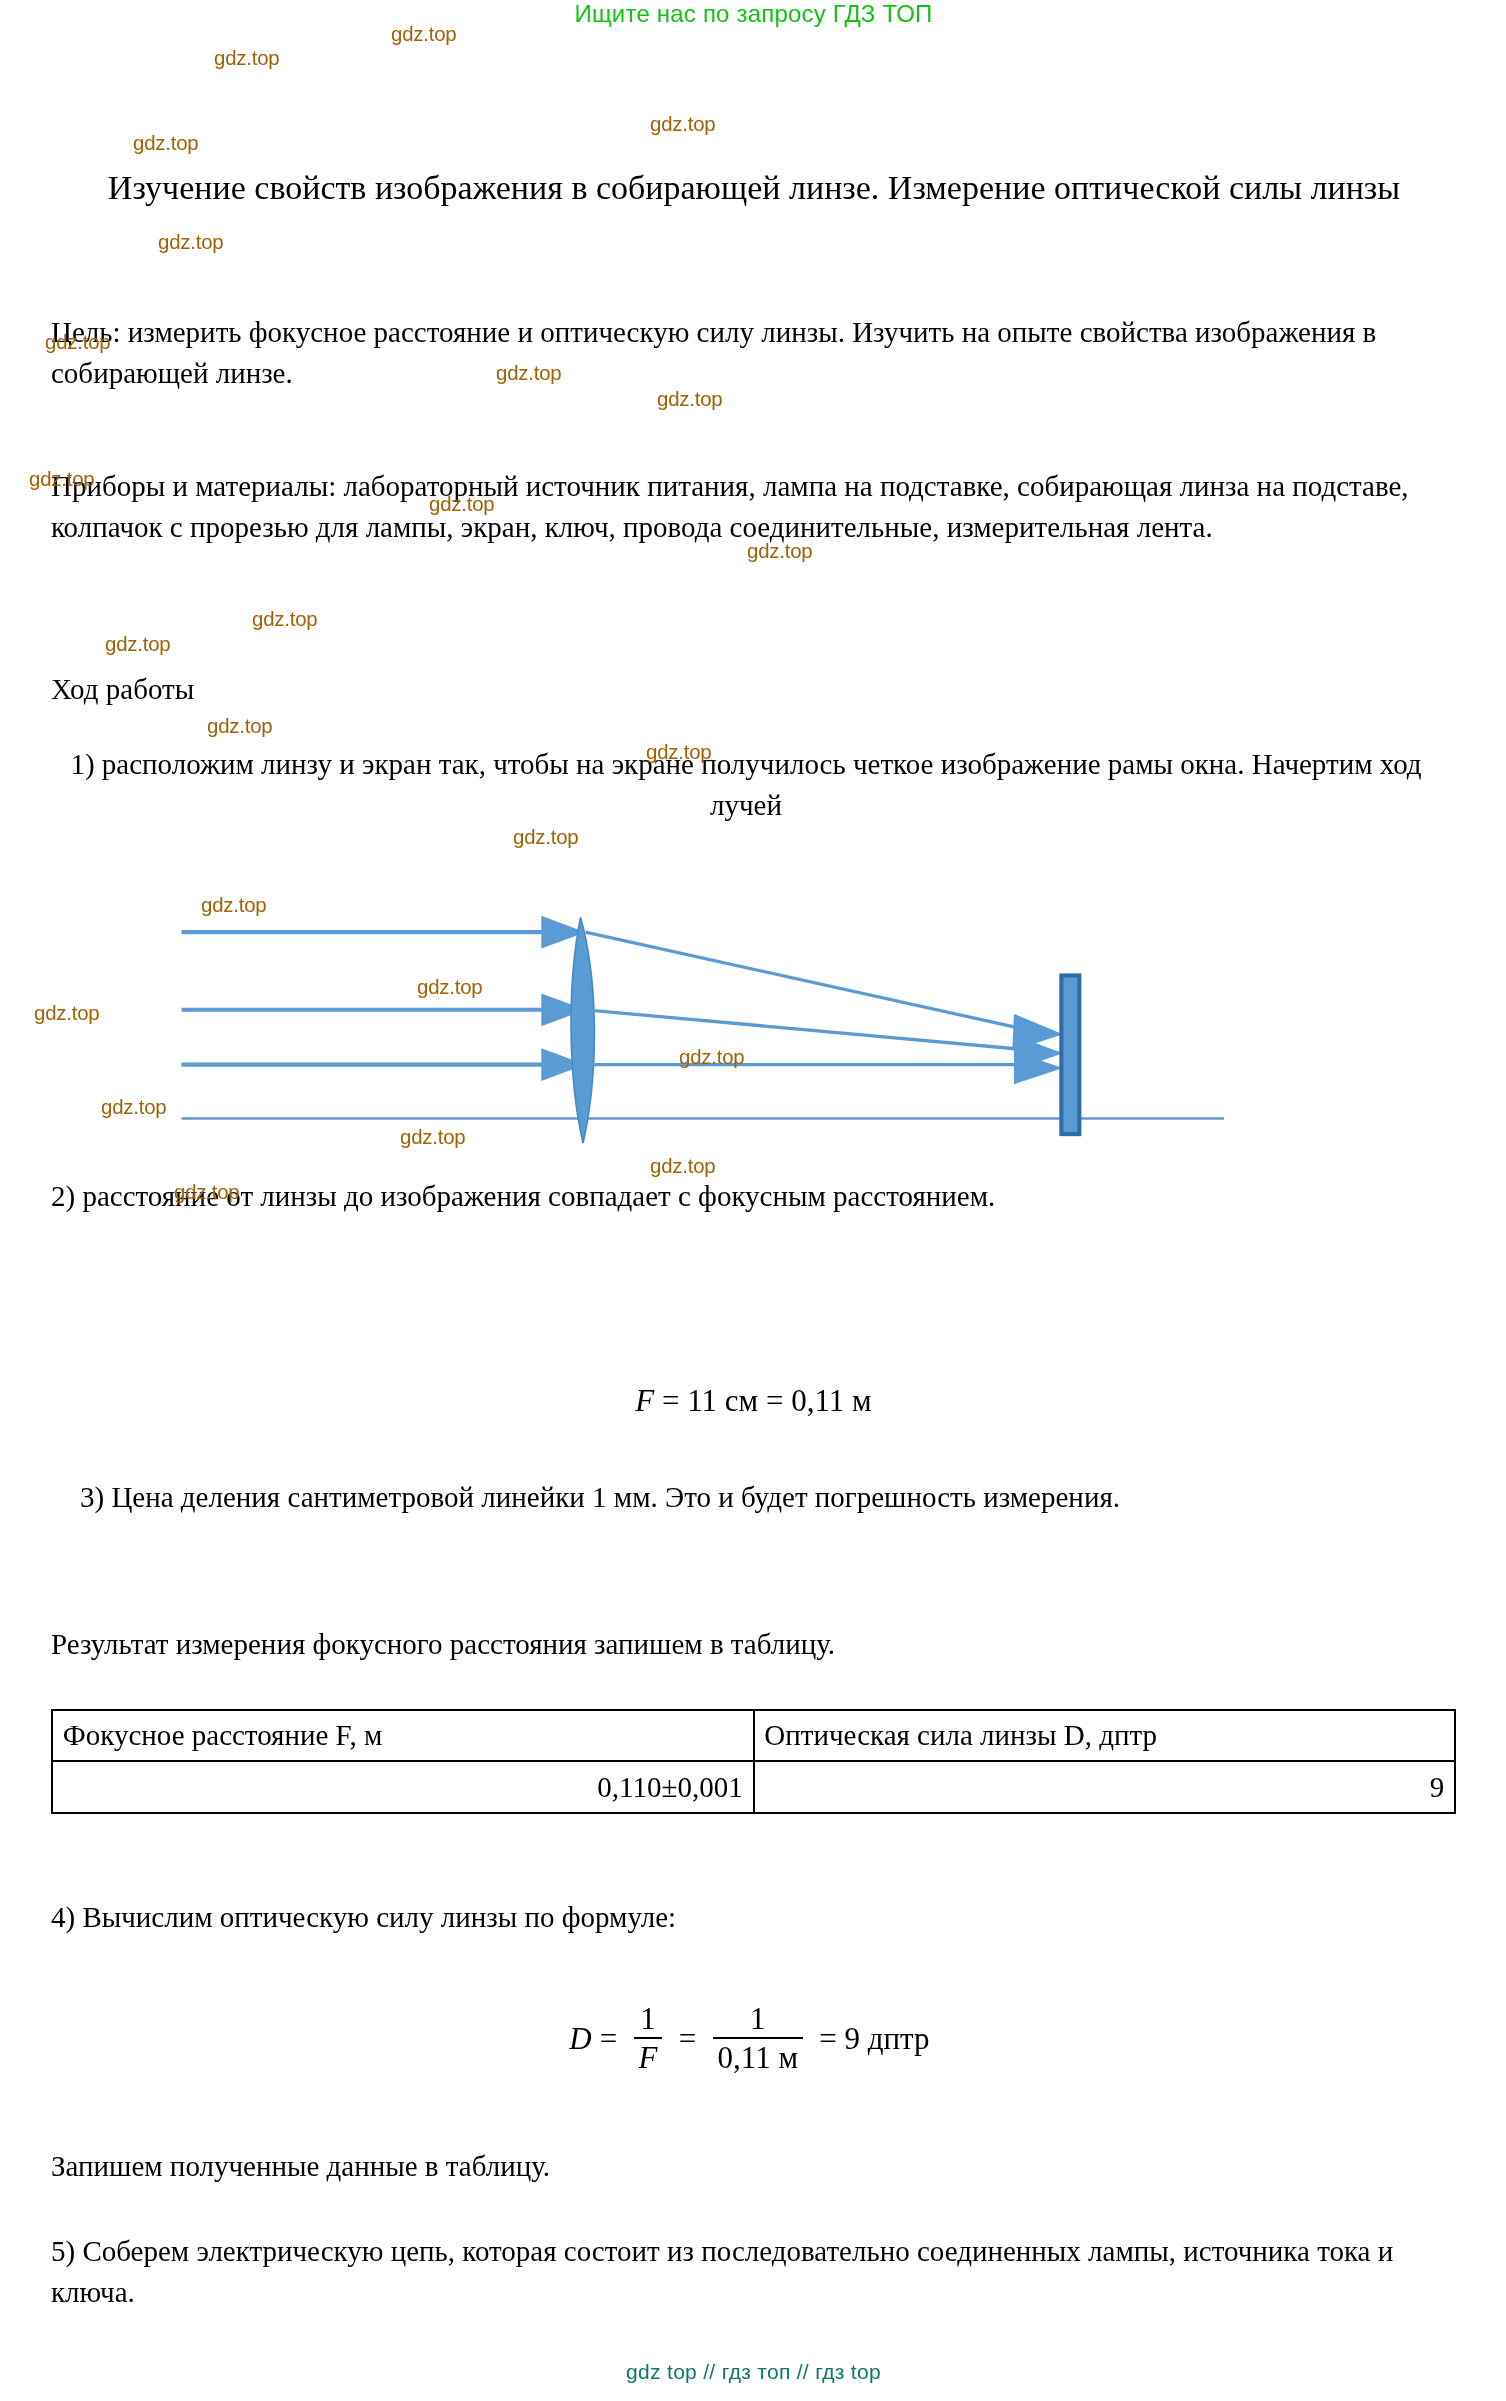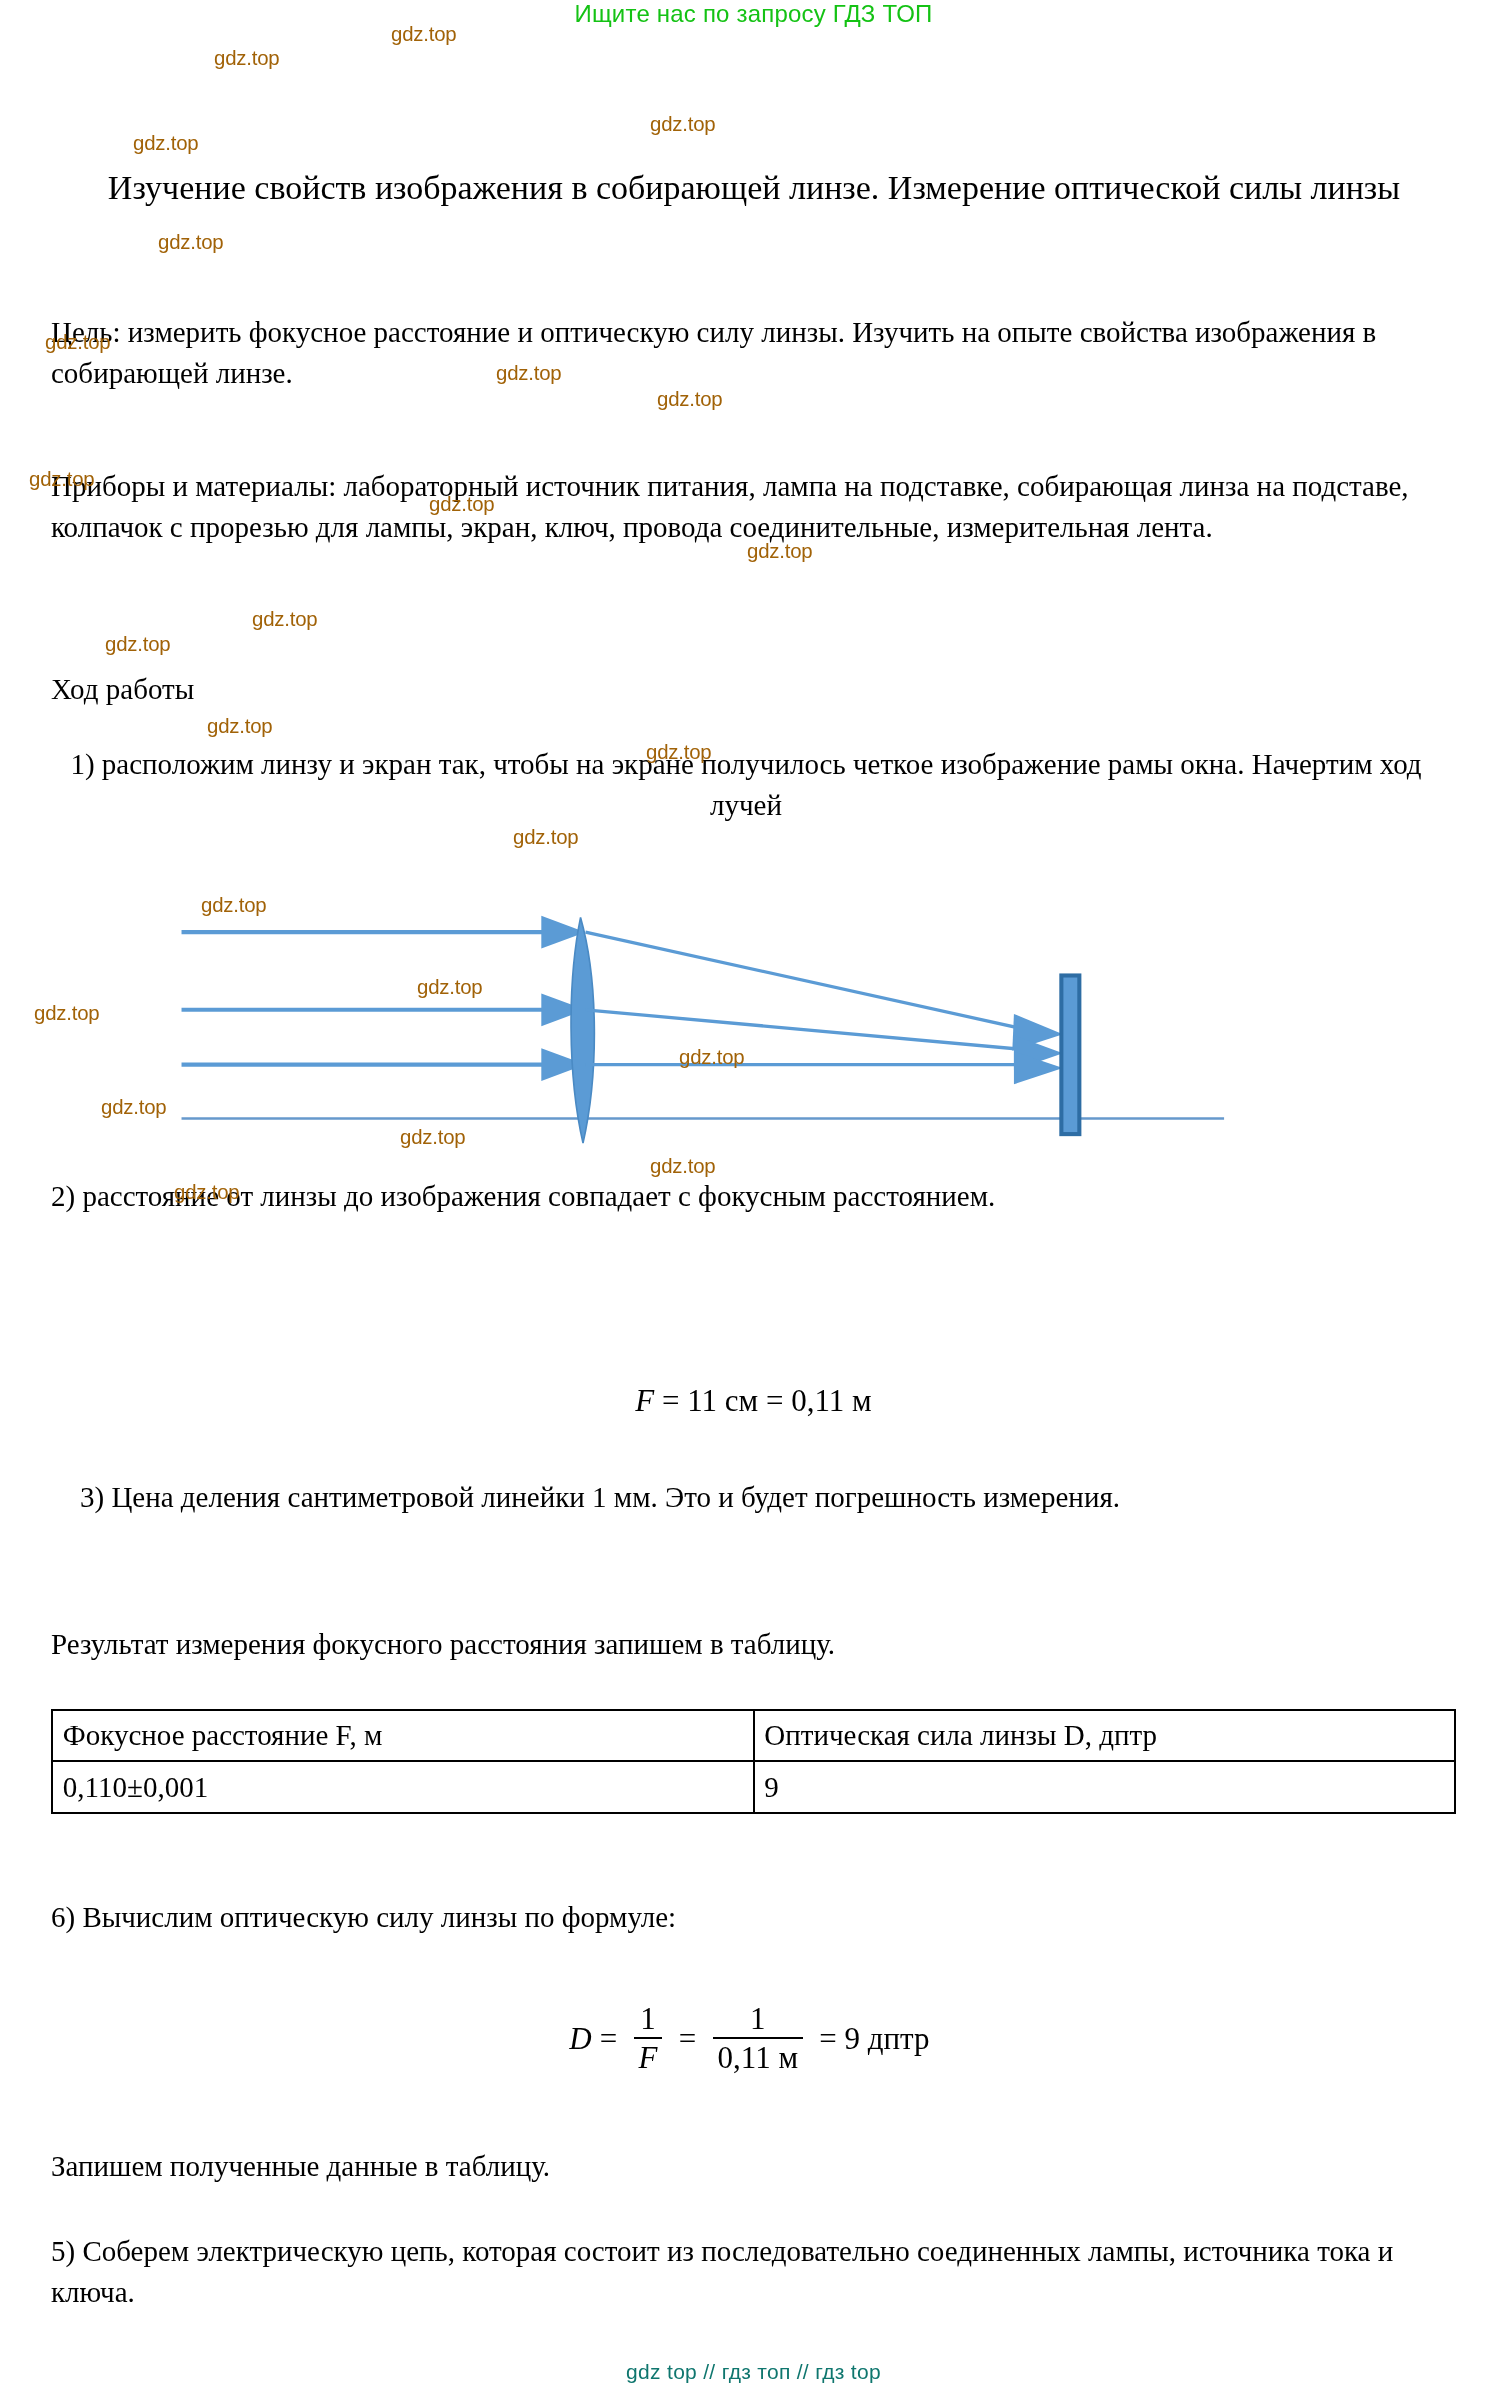--- a/index.html
+++ b/index.html
@@ -66,21 +66,21 @@
 
   
   .tbl{
     position:absolute;left:51px;width:1405px;border-collapse:collapse;
     font-size:29px;
   }
   .tbl td{
     border:2.5px solid #000;padding:5.7px 9.8px;height:38px;vertical-align:middle;
   }
   .tbl td.h{text-align:left;margin-top:28px;}
-  .tbl td.v{text-align:left;}
+  .tbl td.v{text-align:right;}
 
   
   .diagram{position:absolute;left:0;top:883px;width:1507px;height:270px;}
 
   
   .footer{
     position:absolute;left:0;top:2360px;width:1507px;text-align:center;
     font-family:"Liberation Sans","DejaVu Sans",sans-serif;
     font-size:21px;color:#7a28a8;letter-spacing:0.3px;
   }
@@ -148,21 +148,21 @@
       <td class="h" style="width:50%">Фокусное расстояние F, м</td>
       <td class="h" style="width:50%">Оптическая сила линзы D, дптр</td>
     </tr>
     <tr>
       <td class="v">0,110±0,001</td>
       <td class="v">9</td>
     </tr>
   </tbody>
     </table>
 
-  <div class="para" style="top:1897px;">6) Вычислим оптическую силу линзы по формуле:</div>
+  <div class="para" style="top:1897px;">4) Вычислим оптическую силу линзы по формуле:</div>
 
   <div class="frac-wrap" style="top:2003px;">
     <span class="var">D</span>
     <span class="eqs">=</span>
     <span class="frac">
       <span class="num">1</span>
       <span class="den var">F</span>
     </span>
     <span class="eqs">=</span>
     <span class="frac">

